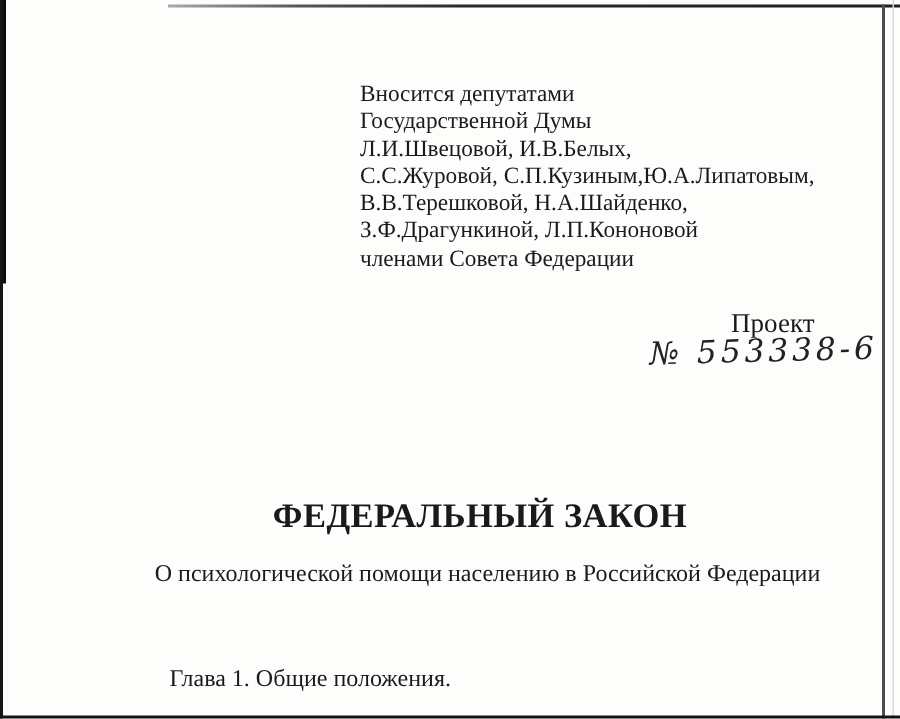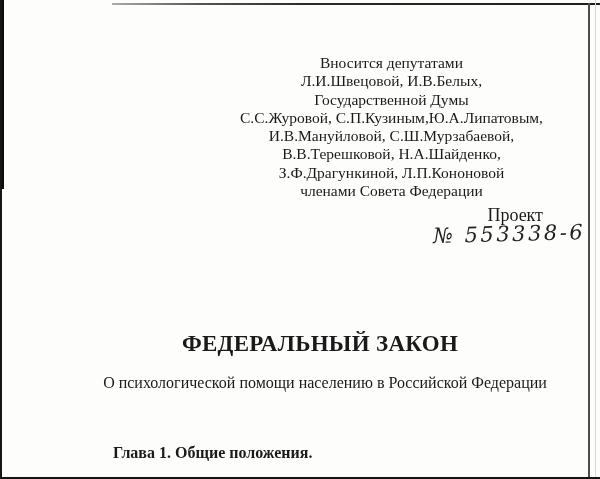--- a/index.html
+++ b/index.html
@@ -21,21 +21,21 @@
   .edge-top {
     position:absolute; left:112px; right:0; top:3px; height:2px;
     background:linear-gradient(90deg,#aaaaaa 0%, #555555 18%, #2a2a2a 40%, #1f1f1f 100%);
   }
   .edge-right  { position:absolute; right:10px; top:3px; width:2px; height:476px; background:#4d4d4d; }
   .edge-right-faint { position:absolute; right:4px; top:0; width:1px; height:479px; background:#d8d8d8; }
   .edge-bottom { position:absolute; left:0; right:0; bottom:0; height:2px; background:#141414; }
 
   .submitters {
     position:absolute; top:54px; right:57px;
-    text-align:center;
+    text-align:left;
     font-size:15.5px; line-height:18.3px;
     white-space:nowrap;
   }
   .draft-label {
     position:absolute; top:205px; right:57px;
     font-size:18px;
     text-align:center;
   }
   .draft-number {
     position:absolute; top:222px; right:15px;
@@ -54,42 +54,41 @@
     white-space:nowrap;
   }
   .law-subtitle {
     position:absolute; top:374px; left:325px;
     transform:translateX(-50%);
     font-size:16px; font-weight:normal;
     white-space:nowrap;
   }
   .chapter {
     position:absolute; top:444px; left:113px;
-    font-size:16px; font-weight:bold;
+    font-size:16px; font-weight:normal;
     white-space:nowrap;
   }
 </style>
 </head>
 <body>
 
 <div class="page">
 
   <div class="edge-left-thick"></div>
   <div class="edge-left-thin"></div>
   <div class="edge-top"></div>
   <div class="edge-right-faint"></div>
   <div class="edge-right"></div>
   <div class="edge-bottom"></div>
 
   <div class="submitters">
     <div>Вносится депутатами</div>
+    <div>Государственной Думы</div>
     <div>Л.И.Швецовой, И.В.Белых,</div>
-    <div>Государственной Думы</div>
     <div>С.С.Журовой, С.П.Кузиным,Ю.А.Липатовым,</div>
-    <div>И.В.Мануйловой, С.Ш.Мурзабаевой,</div>
     <div>В.В.Терешковой, Н.А.Шайденко,</div>
     <div>З.Ф.Драгункиной, Л.П.Кононовой</div>
     <div>членами Совета Федерации</div>
   </div>
 
   <div class="draft-label">Проект</div>
   <div class="draft-number">№ 553338-6</div>
 
   <div class="law-title">ФЕДЕРАЛЬНЫЙ ЗАКОН</div>
   <div class="law-subtitle">О психологической помощи населению в Российской Федерации</div>

